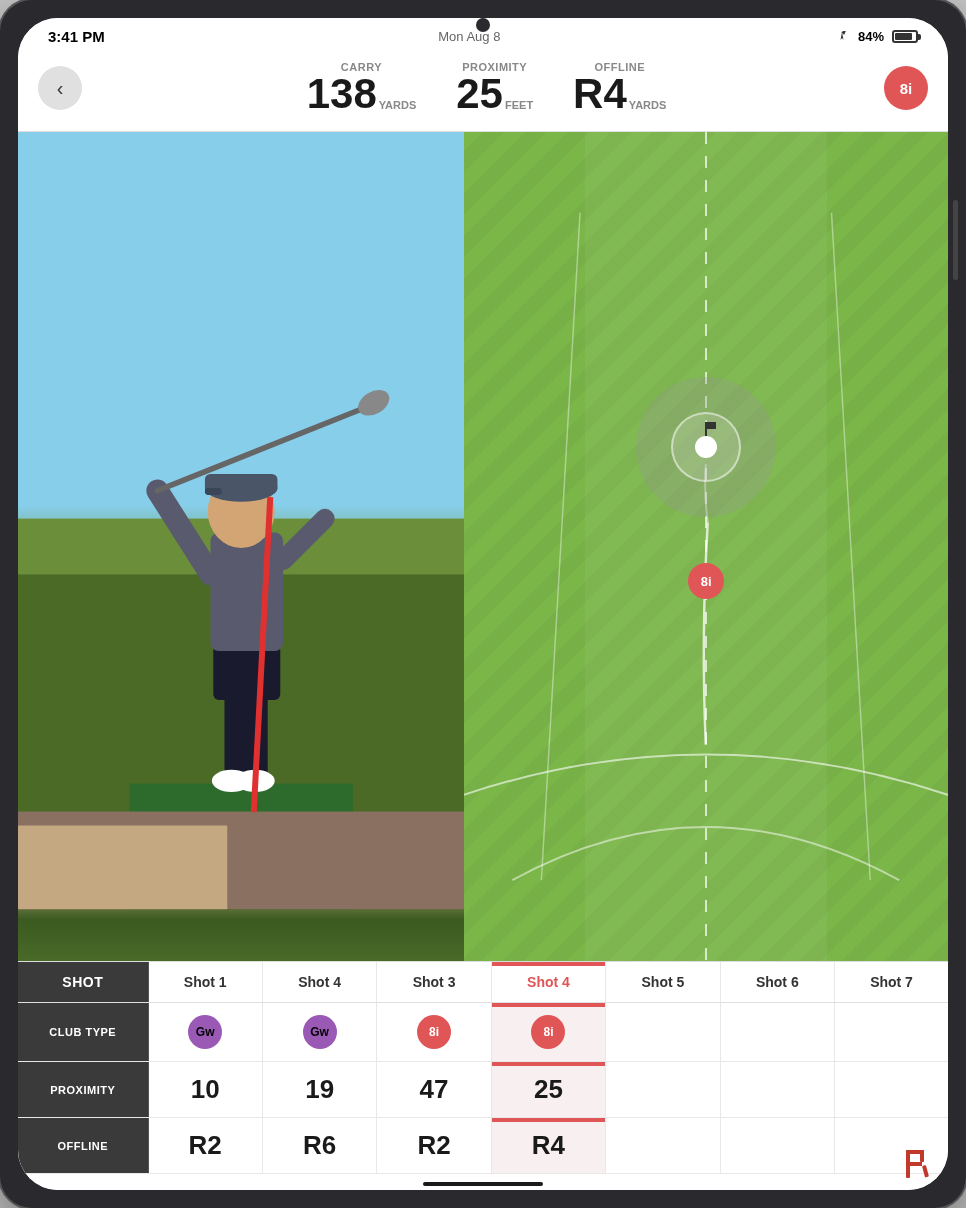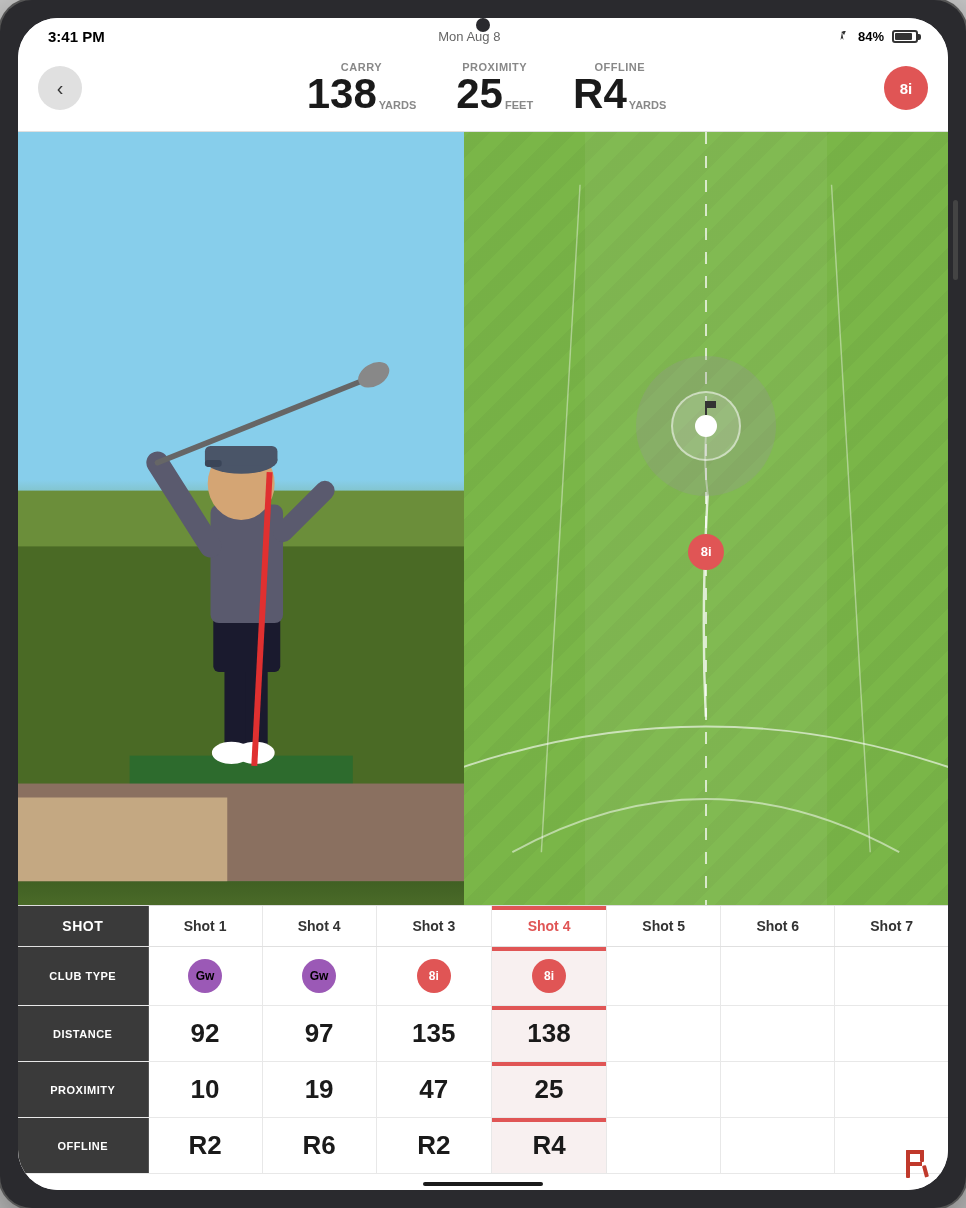--- a/index.html
+++ b/index.html
@@ -681,30 +681,20 @@
                 <div class="club-badge-empty"></div>
               </td>
             <td>
                 <div class="club-badge-empty"></div>
               </td>
             <td>
                 <div class="club-badge-empty"></div>
               </td>
           </tr>
 
-          <tr class="data-row">
-            <td class="row-label">DISTANCE</td>
-            <td class="numeric">92</td>
-            <td class="numeric">97</td>
-            <td class="numeric">135</td>
-            <td class="numeric selected-col">138</td>
-            <td class="numeric"></td>
-            <td class="numeric"></td>
-            <td class="numeric"></td>
-          </tr>
 
           <tr class="data-row">
             <td class="row-label">PROXIMITY</td>
             <td class="numeric">10</td>
             <td class="numeric">19</td>
             <td class="numeric">47</td>
             <td class="numeric selected-col">25</td>
             <td class="numeric"></td>
             <td class="numeric"></td>
             <td class="numeric"></td>

